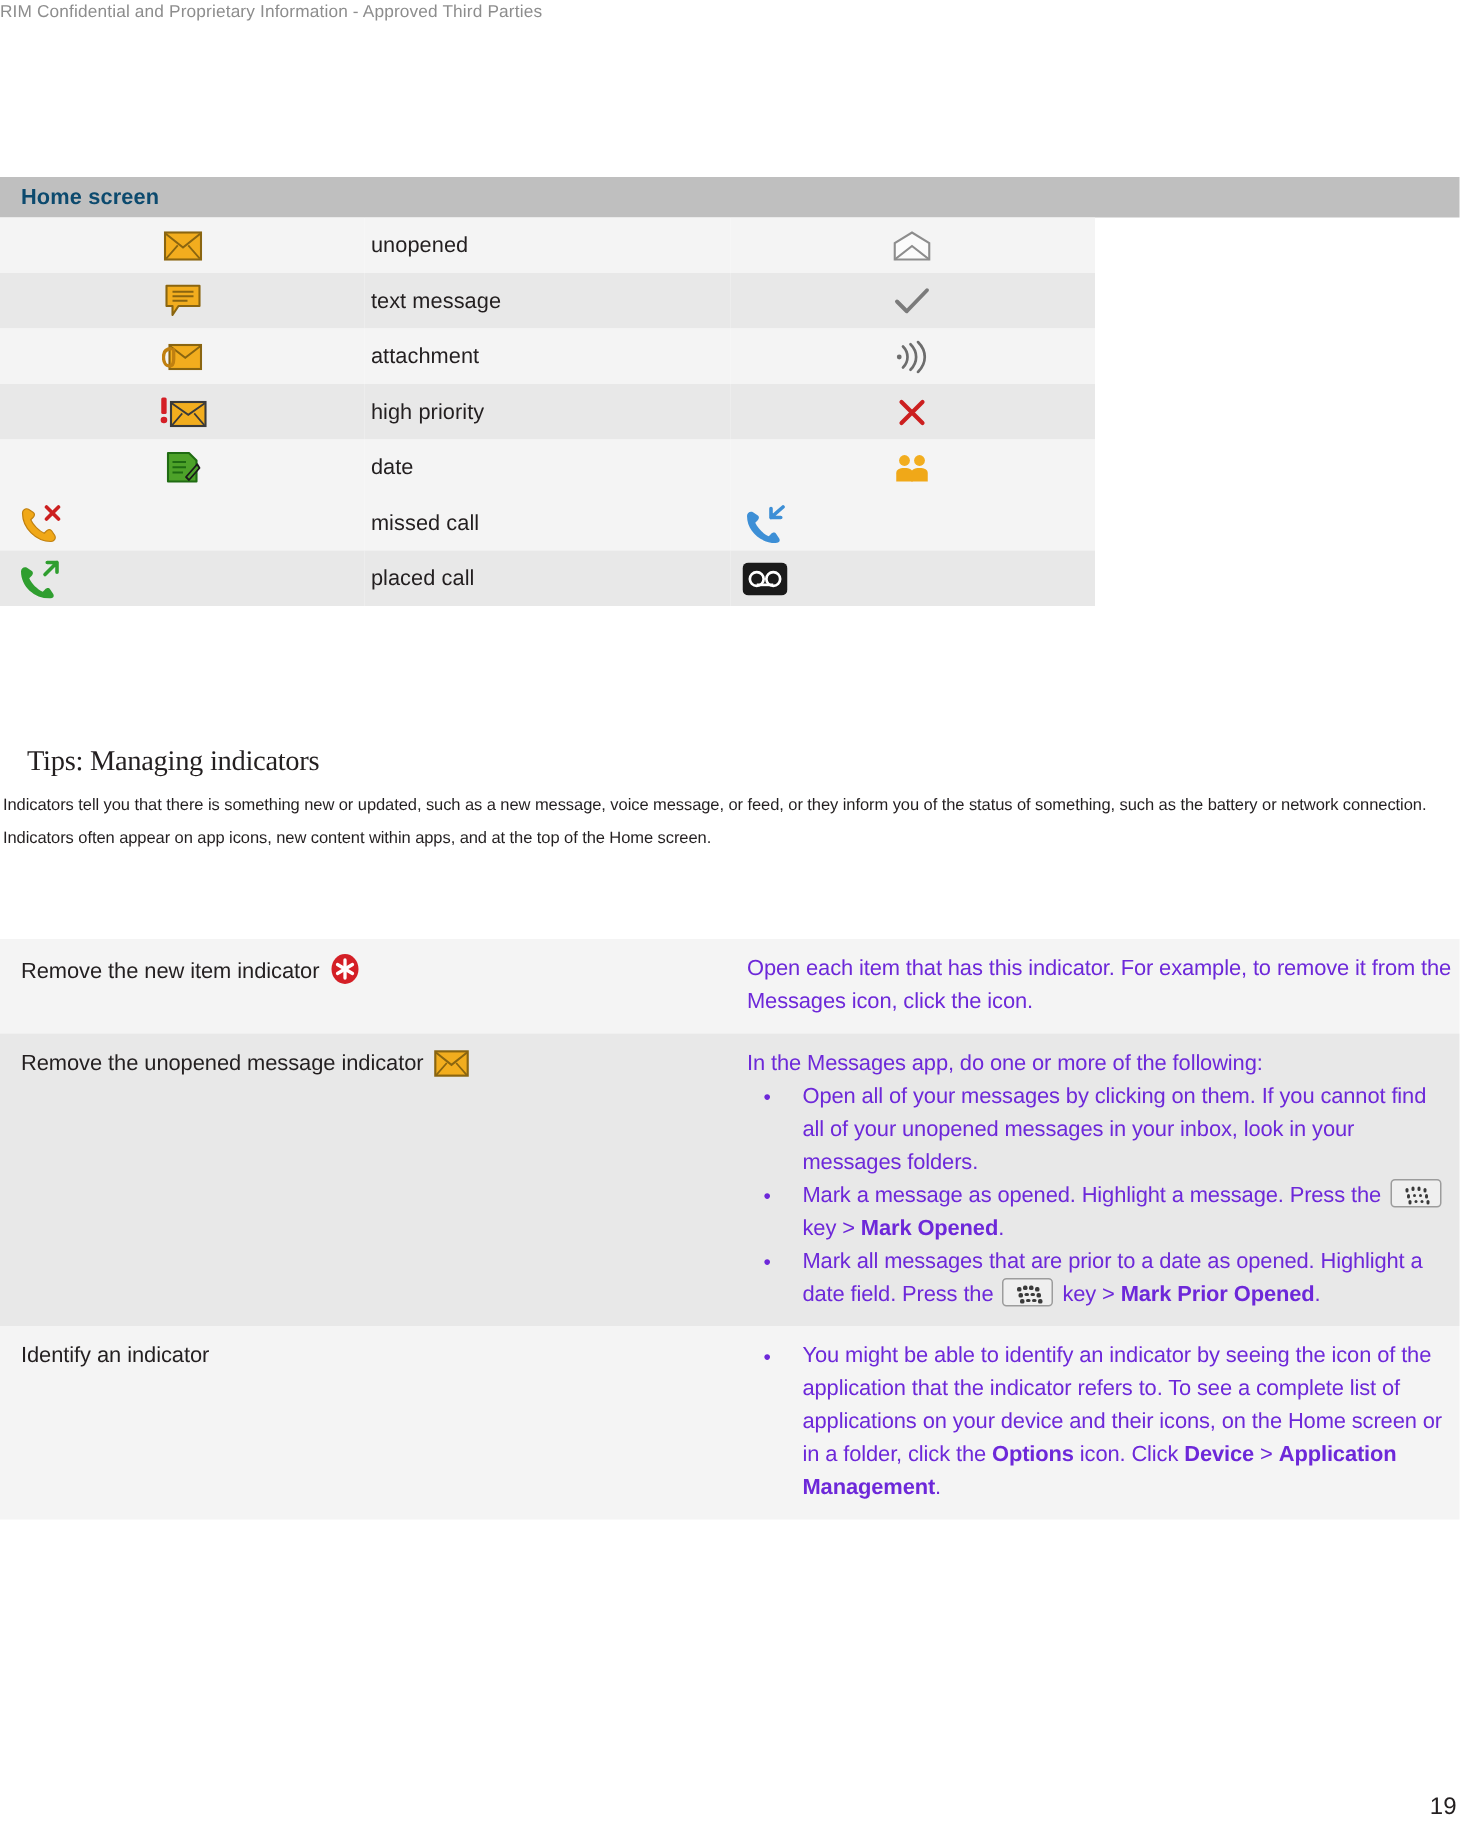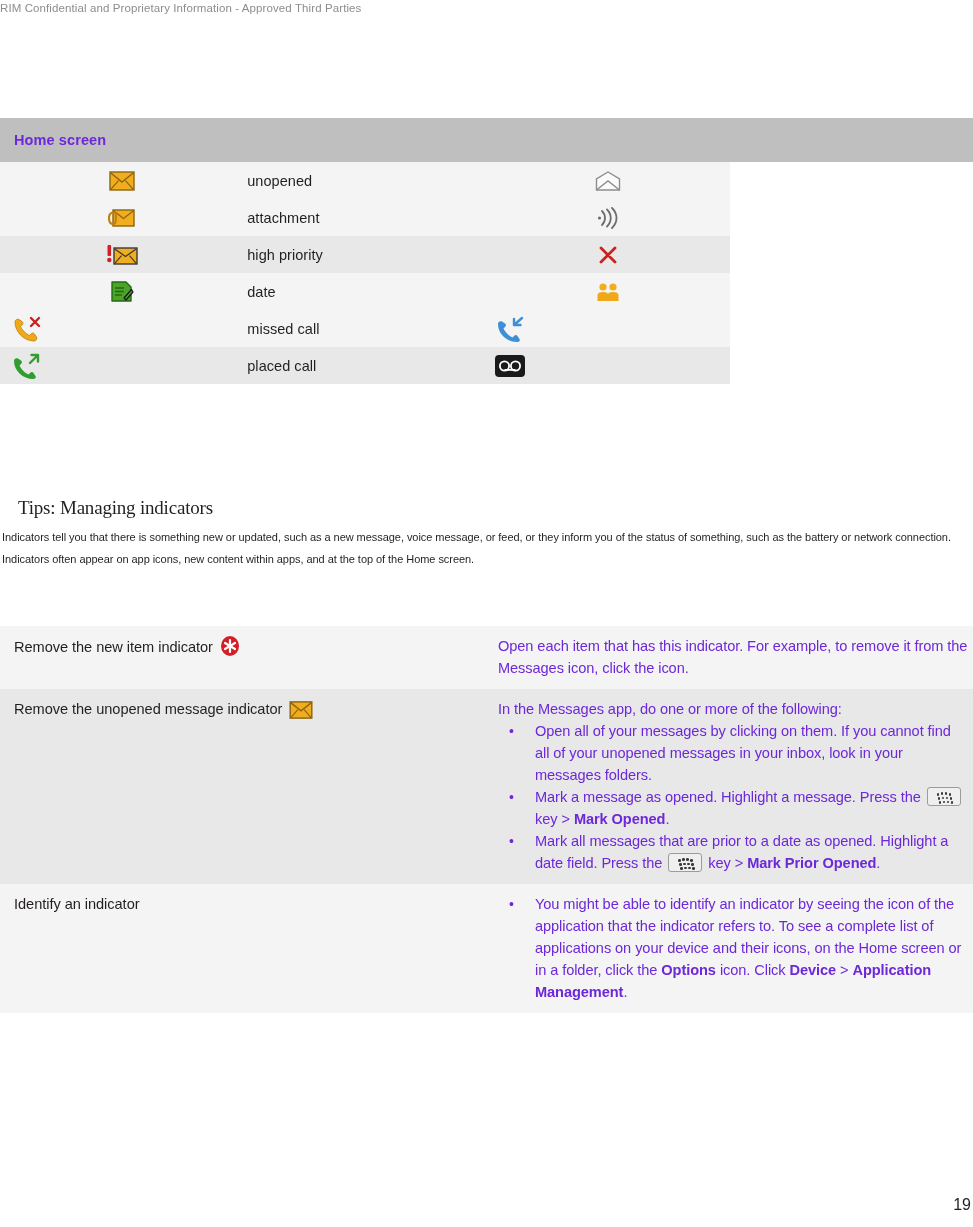--- a/index.html
+++ b/index.html
@@ -42,22 +42,22 @@
   }
   .ind-table td, .ind-table th {
     padding: 0;
     margin: 0;
     vertical-align: middle;
   }
   .sect-head {
     background: #bfbfbf;
     font-size: 14.5px;
     font-weight: bold;
-    color: #6d28d9;
-    height: 44px;
+    color: #0c4a6e;
+    height: 27px;
     text-align: left;
     padding-left: 14px !important;
     letter-spacing: 0.1px;
   }
   .row-a { background: #f4f4f4; margin-top: 10px; }
   .row-b { background: #e8e8e8; }
   .ind-row td { height: 37px; }
   .ic-cell {
     width: 137px;
     text-align: center;
@@ -219,20 +219,38 @@
         <td class="ic-cell-r">
           <span class="icon-box">
             <svg width="26" height="20" viewBox="0 0 26 20">
               <path d="M1.5 19 L1.5 8 L13 1 L24.5 8 L24.5 19 Z" fill="#fbfbfb" stroke="#8d8d8d" stroke-width="1.4"></path>
               <path d="M1.5 19 L13 10 L24.5 19" fill="none" stroke="#8d8d8d" stroke-width="1.4"></path>
             </svg>
           </span>
         </td>
       </tr>
 
+      <tr class="ind-row row-b">
+        <td class="ic-cell">
+          <span class="icon-box">
+            <svg width="26" height="23" viewBox="0 0 26 23">
+              <path d="M2 1.5 H24 V15 H10 L6 21 L6 15 H2 Z" fill="#f2ad1e" stroke="#8a6510" stroke-width="1.4" stroke-linejoin="round"></path>
+              <path d="M6 5.5 H20 M6 8.5 H20 M6 11.5 H16" stroke="#8a6510" stroke-width="1.3"></path>
+            </svg>
+          </span>
+        </td>
+        <td class="lbl-cell">text message</td>
+        <td class="ic-cell-r">
+          <span class="icon-box">
+            <svg width="24" height="20" viewBox="0 0 24 20">
+              <path d="M2 10 L8.5 16.5 L22 2.5" fill="none" stroke="#7b7b7b" stroke-width="2.6" stroke-linecap="round" stroke-linejoin="round"></path>
+            </svg>
+          </span>
+        </td>
+      </tr>
 
       <tr class="ind-row row-a">
         <td class="ic-cell">
           <span class="icon-box">
             <svg width="27" height="22" viewBox="0 0 27 22">
               <rect x="5" y="3" width="21" height="16" fill="#f2ad1e" stroke="#8a6510" stroke-width="1.4"></rect>
               <path d="M5.5 3.8 L15.5 11.5 L25.5 3.8" fill="none" stroke="#8a6510" stroke-width="1.3"></path>
               <path d="M6 5.5 C2 5.5 1 8 1 11 C1 14.5 2.5 17 5 17 C7 17 7.8 15 7.8 12.5 L7.8 6" fill="none" stroke="#c08010" stroke-width="2.2" stroke-linecap="round"></path>
             </svg>
           </span>

